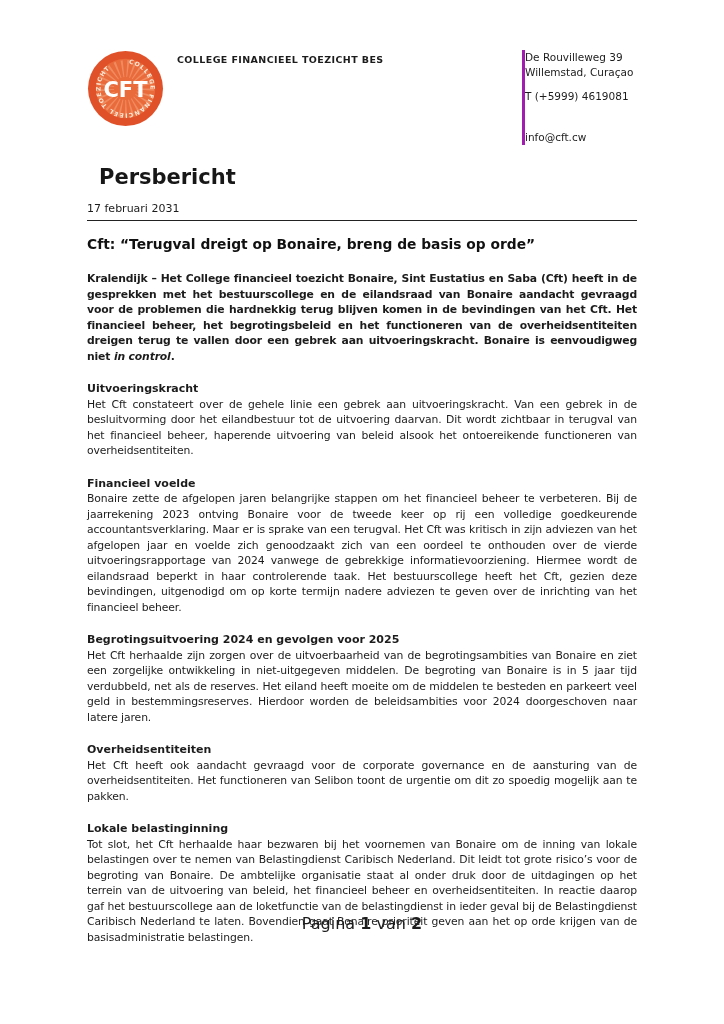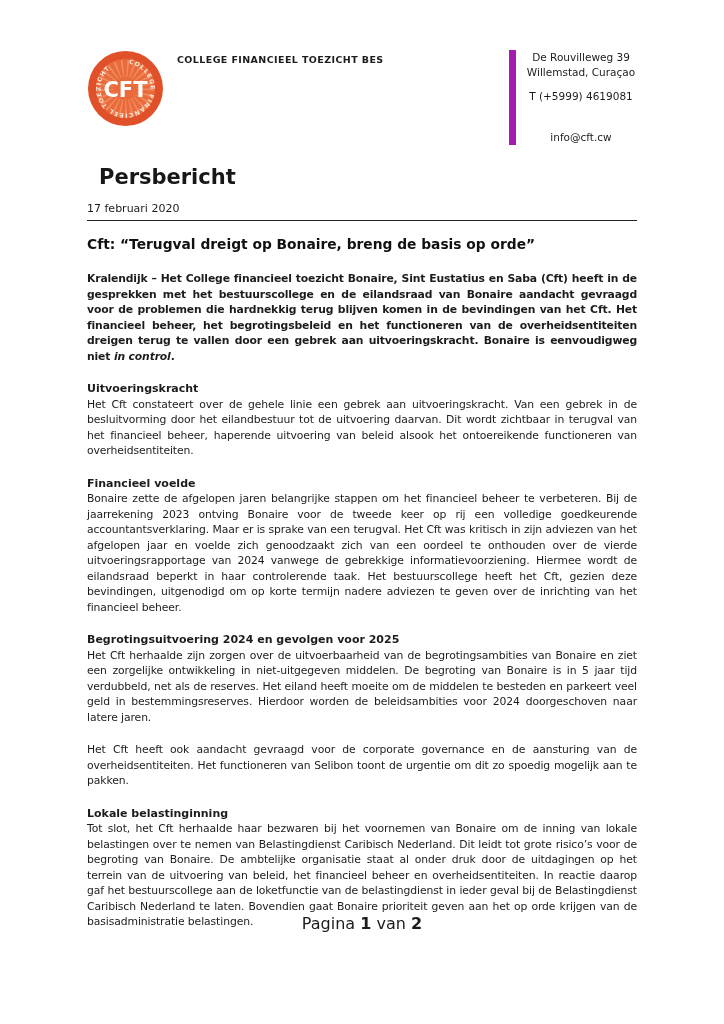--- a/index.html
+++ b/index.html
@@ -27,27 +27,25 @@
   .logo-wrap { width: 77px; height: 77px; flex: 0 0 auto; }
   .org-name {
     margin-left: 13px;
     margin-top: 4px;
     font-size: 9.5px;
     font-weight: bold;
     letter-spacing: 0.4px;
     white-space: nowrap;
   }
   .contact-block {
-    border-left: 7px solid #a21caf;
-    padding-left: 9px;
+    border-left: 3px solid #a21caf;
     width: 112px;
     font-size: 10.5px;
     line-height: 14.5px;
     min-height: 95px;
-    text-align: center;
   }
   .contact-line { white-space: nowrap; }
   .contact-phone { margin-top: 10px; }
   .contact-email { margin-top: 26px; }
 
   
   .title-block { margin-top: 19px; }
   .doc-type {
     margin: 12px;
     font-size: 21px;
@@ -134,21 +132,21 @@
     <div class="contact-block">
       <div class="contact-line">De Rouvilleweg 39</div>
       <div class="contact-line">Willemstad, Curaçao</div>
       <div class="contact-line contact-phone">T (+5999) 4619081</div>
       <div class="contact-line contact-email">info@cft.cw</div>
     </div>
   </header>
 
   <section class="title-block">
     <h1 class="doc-type">Persbericht</h1>
-    <div class="doc-date">17 februari 2020</div>
+    <div class="doc-date">17 februari 2031</div>
     <hr class="title-rule">
   </section>
 
   <h2 class="headline">Cft: “Terugval dreigt op Bonaire, breng de basis op orde”</h2>
 
   <p class="lead"><span>Kralendijk – Het College financieel toezicht Bonaire, Sint Eustatius en Saba (Cft) heeft in de gesprekken met het bestuurscollege en de eilandsraad van Bonaire aandacht gevraagd voor de problemen die hardnekkig terug blijven komen in de bevindingen van het Cft. Het financieel beheer, het begrotingsbeleid en het functioneren van de overheidsentiteiten dreigen terug te vallen door een gebrek aan uitvoeringskracht. Bonaire is eenvoudigweg niet </span><em>in control</em><span>.</span></p>
 
   <section class="body-section">
     <h3 class="section-heading">Uitvoeringskracht</h3>
     <p class="section-body">Het Cft constateert over de gehele linie een gebrek aan uitvoeringskracht. Van een gebrek in de besluitvorming door het eilandbestuur tot de uitvoering daarvan. Dit wordt zichtbaar in terugval van het financieel beheer, haperende uitvoering van beleid alsook het ontoereikende functioneren van overheidsentiteiten.</p>
@@ -158,20 +156,21 @@
     <h3 class="section-heading">Financieel voelde</h3>
     <p class="section-body">Bonaire zette de afgelopen jaren belangrijke stappen om het financieel beheer te verbeteren. Bij de jaarrekening 2023 ontving Bonaire voor de tweede keer op rij een volledige goedkeurende accountantsverklaring. Maar er is sprake van een terugval. Het Cft was kritisch in zijn adviezen van het afgelopen jaar en voelde zich genoodzaakt zich van een oordeel te onthouden over de vierde uitvoeringsrapportage van 2024 vanwege de gebrekkige informatievoorziening. Hiermee wordt de eilandsraad beperkt in haar controlerende taak. Het bestuurscollege heeft het Cft, gezien deze bevindingen, uitgenodigd om op korte termijn nadere adviezen te geven over de inrichting van het financieel beheer.</p>
   </section>
 
   <section class="body-section">
     <h3 class="section-heading">Begrotingsuitvoering 2024 en gevolgen voor 2025</h3>
     <p class="section-body">Het Cft herhaalde zijn zorgen over de uitvoerbaarheid van de begrotingsambities van Bonaire en ziet een zorgelijke ontwikkeling in niet-uitgegeven middelen. De begroting van Bonaire is in 5 jaar tijd verdubbeld, net als de reserves. Het eiland heeft moeite om de middelen te besteden en parkeert veel geld in bestemmingsreserves. Hierdoor worden de beleidsambities voor 2024 doorgeschoven naar latere jaren.</p>
   </section>
 
   <section class="body-section">
+    <h3 class="section-heading">Overheidsentiteiten</h3>
     <p class="section-body">Het Cft heeft ook aandacht gevraagd voor de corporate governance en de aansturing van de overheidsentiteiten. Het functioneren van Selibon toont de urgentie om dit zo spoedig mogelijk aan te pakken.</p>
   </section>
 
   <section class="body-section">
     <h3 class="section-heading">Lokale belastinginning</h3>
     <p class="section-body">Tot slot, het Cft herhaalde haar bezwaren bij het voornemen van Bonaire om de inning van lokale belastingen over te nemen van Belastingdienst Caribisch Nederland. Dit leidt tot grote risico’s voor de begroting van Bonaire. De ambtelijke organisatie staat al onder druk door de uitdagingen op het terrein van de uitvoering van beleid, het financieel beheer en overheidsentiteiten. In reactie daarop gaf het bestuurscollege aan de loketfunctie van de belastingdienst in ieder geval bij de Belastingdienst Caribisch Nederland te laten. Bovendien gaat Bonaire prioriteit geven aan het op orde krijgen van de basisadministratie belastingen.</p>
   </section>
 
   <footer class="page-footer">
     <span>Pagina</span>

